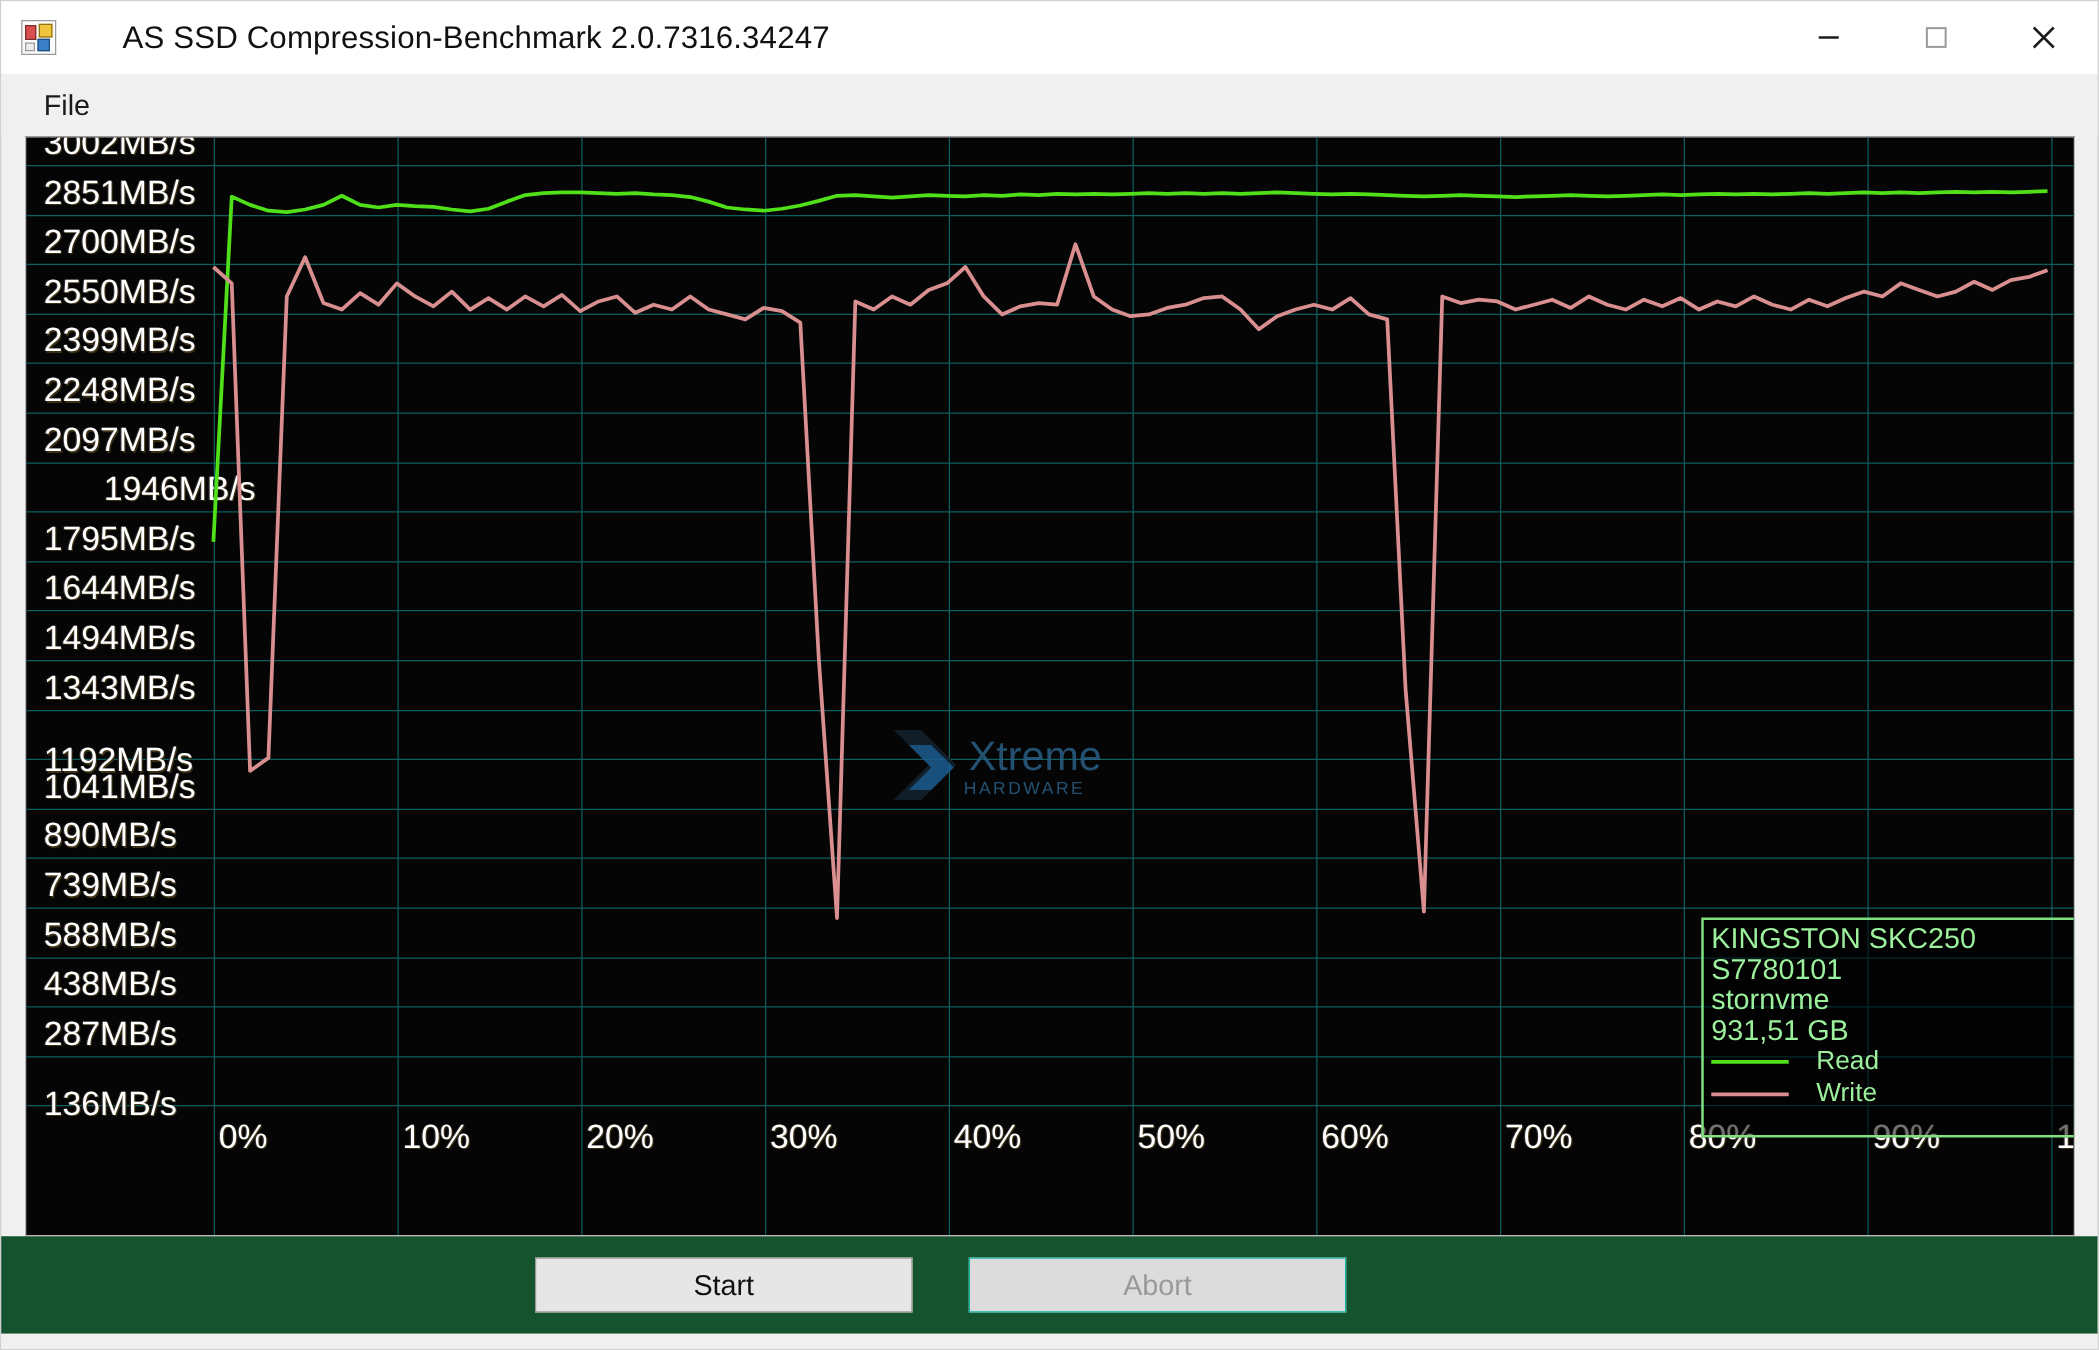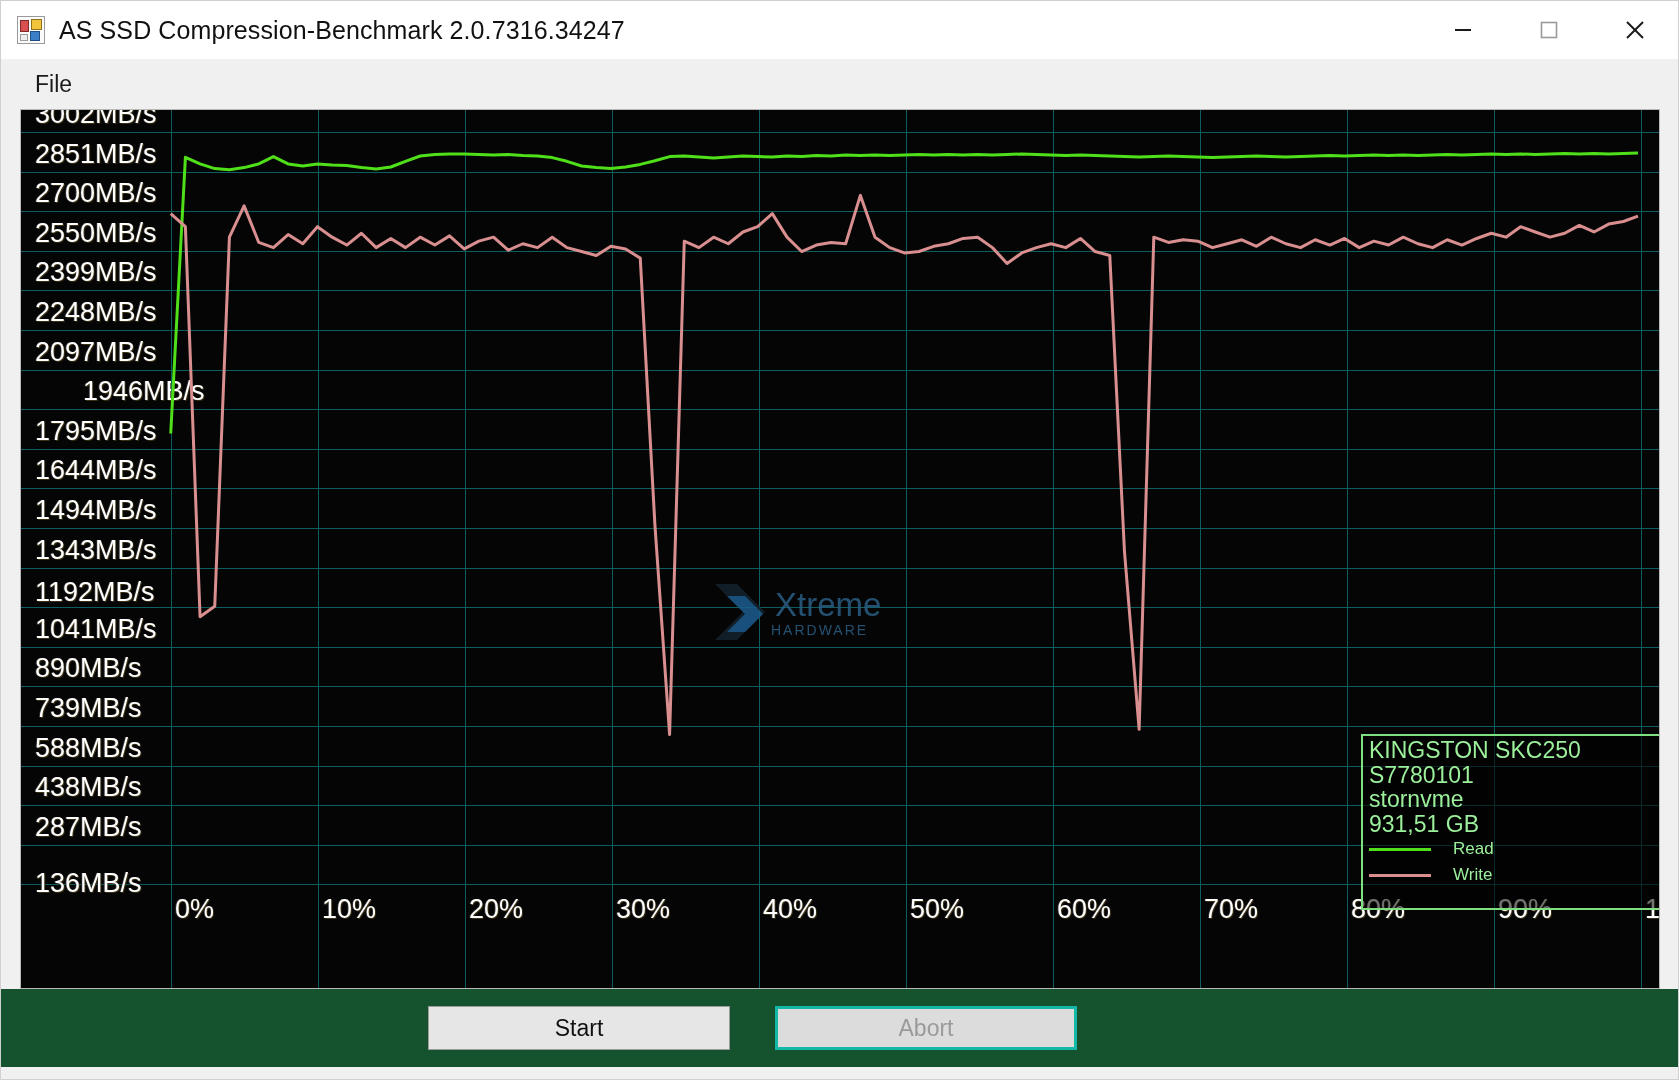--- a/index.html
+++ b/index.html
@@ -23,20 +23,21 @@
     border: 1px solid #d0d0d0;
   }
   
   .titlebar {
     height: 58px;
     min-height: 58px;
     background: #ffffff;
     display: flex;
     align-items: center;
     position: relative;
+    gap: 39px;
   }
   .title-icon {
     width: 28px;
     height: 28px;
     margin-left: 16px;
     margin-right: 14px;
     position: relative;
     flex-shrink: 0;
   }
   .title-icon .ic-bg {
@@ -176,21 +177,21 @@
     height: 26px;
     white-space: nowrap;
   }
   .legend-swatch {
     width: 62px;
     height: 3px;
     margin-right: 22px;
     flex-shrink: 0;
   }
   .legend-entry-label {
-    font-size: 17px;
+    font-size: 21px;
     color: #9cf09c;
   }
   
   .footer {
     height: 78px;
     min-height: 78px;
     background: #14532d;
     display: flex;
     align-items: center;
     padding-left: 427px;
@@ -207,21 +208,21 @@
     box-sizing: border-box;
   }
   .btn-start {
     background: #e6e6e6;
     border: 1px solid #9a9a9a;
     color: #111111;
     cursor: pointer;
   }
   .btn-abort {
     background: #dcdcdc;
-    border: 3px solid #14b8a6;
+    border: 1px solid #14b8a6;
     color: #9a9a9a;
     margin-left: 45px;
     cursor: default;
   }
   .statusbar {
     height: 12px;
     min-height: 12px;
     background: #f0f0f0;
   }
 </style>
@@ -283,21 +284,21 @@
         <div class="ylabel" style="top: 266.2px; margin-left: 48px;">1946MB/s</div>
         <div class="grid-line-h" style="top: 338.8px;"></div>
         <div class="ylabel" style="top: 305.8px;">1795MB/s</div>
         <div class="grid-line-h" style="top: 378.4px;"></div>
         <div class="ylabel" style="top: 345.4px;">1644MB/s</div>
         <div class="grid-line-h" style="top: 418px;"></div>
         <div class="ylabel" style="top: 385px;">1494MB/s</div>
         <div class="grid-line-h" style="top: 457.6px;"></div>
         <div class="ylabel" style="top: 424.6px;">1343MB/s</div>
         <div class="grid-line-h" style="top: 497.2px;"></div>
-        <div class="ylabel" style="top: 467px;">1192MB/s</div>
+        <div class="ylabel" style="top: 483px;">1192MB/s</div>
         <div class="grid-line-h" style="top: 536.8px;"></div>
         <div class="ylabel" style="top: 503.8px;">1041MB/s</div>
         <div class="grid-line-h" style="top: 576.4px;"></div>
         <div class="ylabel" style="top: 543.4px;">890MB/s</div>
         <div class="grid-line-h" style="top: 616px;"></div>
         <div class="ylabel" style="top: 583px;">739MB/s</div>
         <div class="grid-line-h" style="top: 655.6px;"></div>
         <div class="ylabel" style="top: 622.6px;">588MB/s</div>
         <div class="grid-line-h" style="top: 695.2px;"></div>
         <div class="ylabel" style="top: 662.2px;">438MB/s</div>

